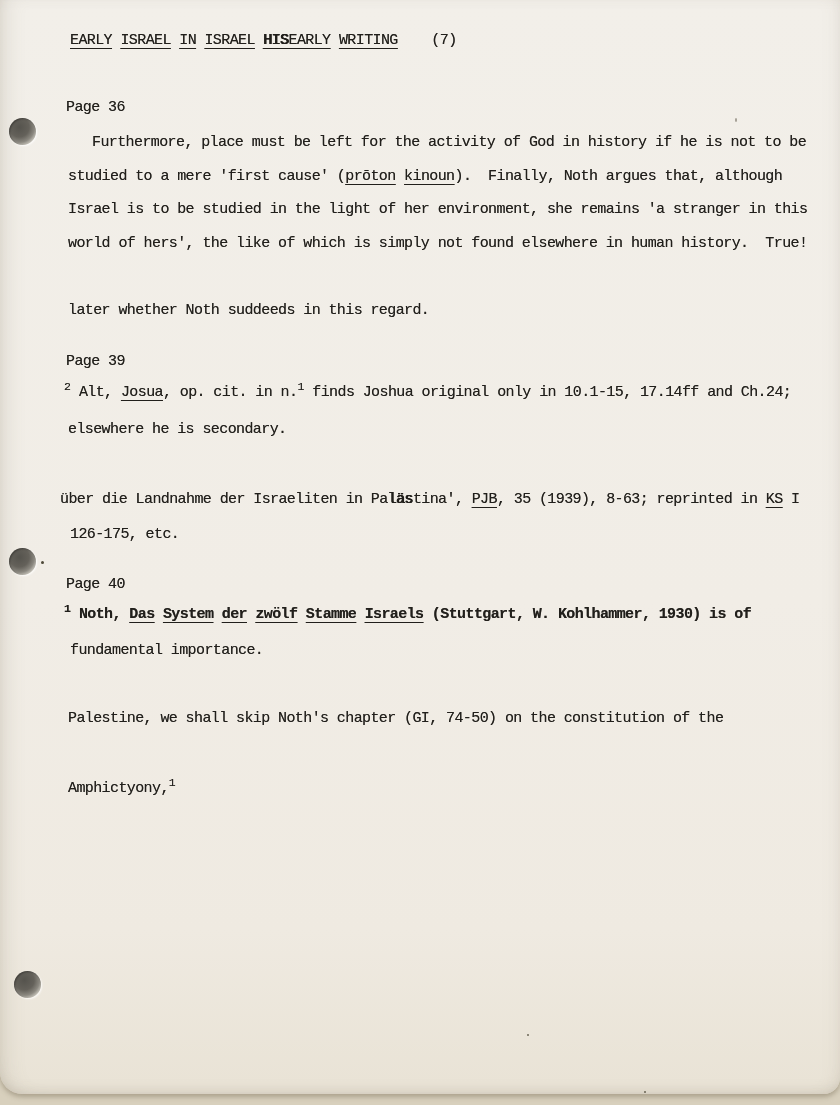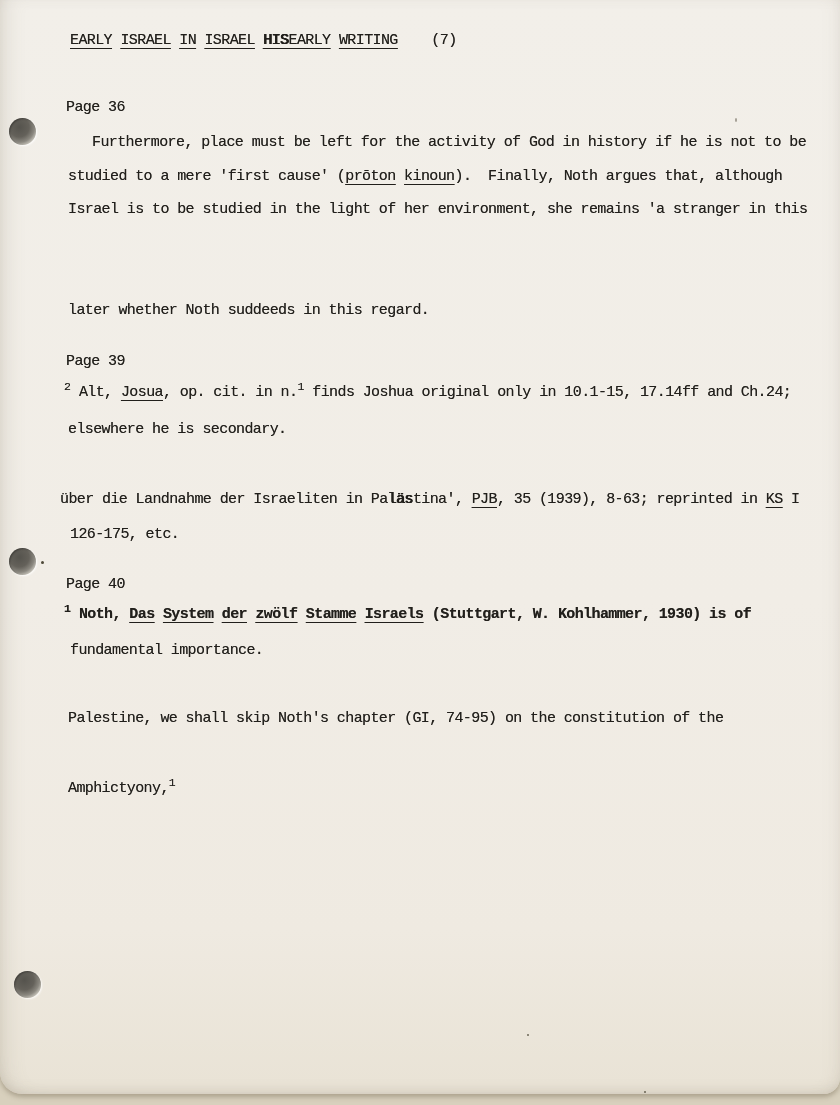--- a/index.html
+++ b/index.html
@@ -85,24 +85,25 @@
 
   <div class="speck" style="left:41px; top:561px; width:3px; height:3px;"></div>
   <div class="speck" style="left:527px; top:1034px; width:2px; height:2px; opacity:.8;"></div>
   <div class="speck" style="left:644px; top:1091px; width:2px; height:2px; opacity:.8;"></div>
   <div class="speck" style="left:735px; top:118px; width:2px; height:4px; opacity:.5;"></div>
 <div class="tline" style="top: 31px; left: 70px;"><span class="u">EARLY</span><span> </span><span class="u">ISRAEL</span><span> </span><span class="u">IN</span><span> </span><span class="u">ISRAEL</span><span> </span><span class="u b">HIS</span><span class="u">EARLY</span><span> </span><span class="u">WRITING</span><span>    (7)</span></div>
     <div class="tline" style="top: 98px; left: 66px;"><span>Page 36</span></div>
     <div class="tline" style="top: 133px; left: 68px; margin-left: 24px;"><span>Furthermore, place must be left for the activity of God in history if he is not to be</span></div>
     <div class="tline" style="top: 167px; left: 68px;"><span>studied to a mere 'first cause' (</span><span class="u">prōton</span><span> </span><span class="u">kinoun</span><span>).  Finally, Noth argues that, although</span></div>
     <div class="tline" style="top: 200px; left: 68px;"><span>Israel is to be studied in the light of her environment, she remains 'a stranger in this</span></div>
+    <div class="tline" style="top: 234px; left: 68px;"><span>world of hers', the like of which is simply not found elsewhere in human history.  True!</span></div>
     <div class="tline" style="top: 301px; left: 68px;"><span>later whether Noth suddeeds in this regard.</span></div>
     <div class="tline" style="top: 352px; left: 66px;"><span>Page 39</span></div>
     <div class="tline" style="top: 383px; left: 64px;"><span class="sup">2</span><span> Alt, </span><span class="u">Josua</span><span>, op. cit. in n.</span><span class="sup">1</span><span> finds Joshua original only in 10.1-15, 17.14ff and Ch.24;</span></div>
     <div class="tline" style="top: 420px; left: 68px;"><span>elsewhere he is secondary.</span></div>
     <div class="tline" style="top: 490px; left: 60px;"><span>über die Landnahme der Israeliten in Pa</span><span class="b">läs</span><span>tina', </span><span class="u">PJB</span><span>, 35 (1939), 8-63; reprinted in </span><span class="u">KS</span><span> I</span></div>
     <div class="tline" style="top: 525px; left: 70px;"><span>126-175, etc.</span></div>
     <div class="tline" style="top: 575px; left: 66px;"><span>Page 40</span></div>
     <div class="tline" style="top: 605px; left: 64px; font-weight: bold;"><span class="sup">1</span><span> Noth, </span><span class="u">Das</span><span> </span><span class="u">System</span><span> </span><span class="u">der</span><span> </span><span class="u">zwölf</span><span> </span><span class="u">Stamme</span><span> </span><span class="u">Israels</span><span> (Stuttgart, W. Kohlhammer, 1930) is of</span></div>
     <div class="tline" style="top: 641px; left: 70px;"><span>fundamental importance.</span></div>
-    <div class="tline" style="top: 709px; left: 68px;"><span>Palestine, we shall skip Noth's chapter (GI, 74-95) on the constitution of the</span></div>
+    <div class="tline" style="top: 709px; left: 68px;"><span>Palestine, we shall skip Noth's chapter (GI, 74-50) on the constitution of the</span></div>
     <div class="tline" style="top: 742px; left: 68px; margin-top: 37px;"><span>Amphictyony,</span><span class="sup">1</span></div>
   </div>
 
 </body></html>

